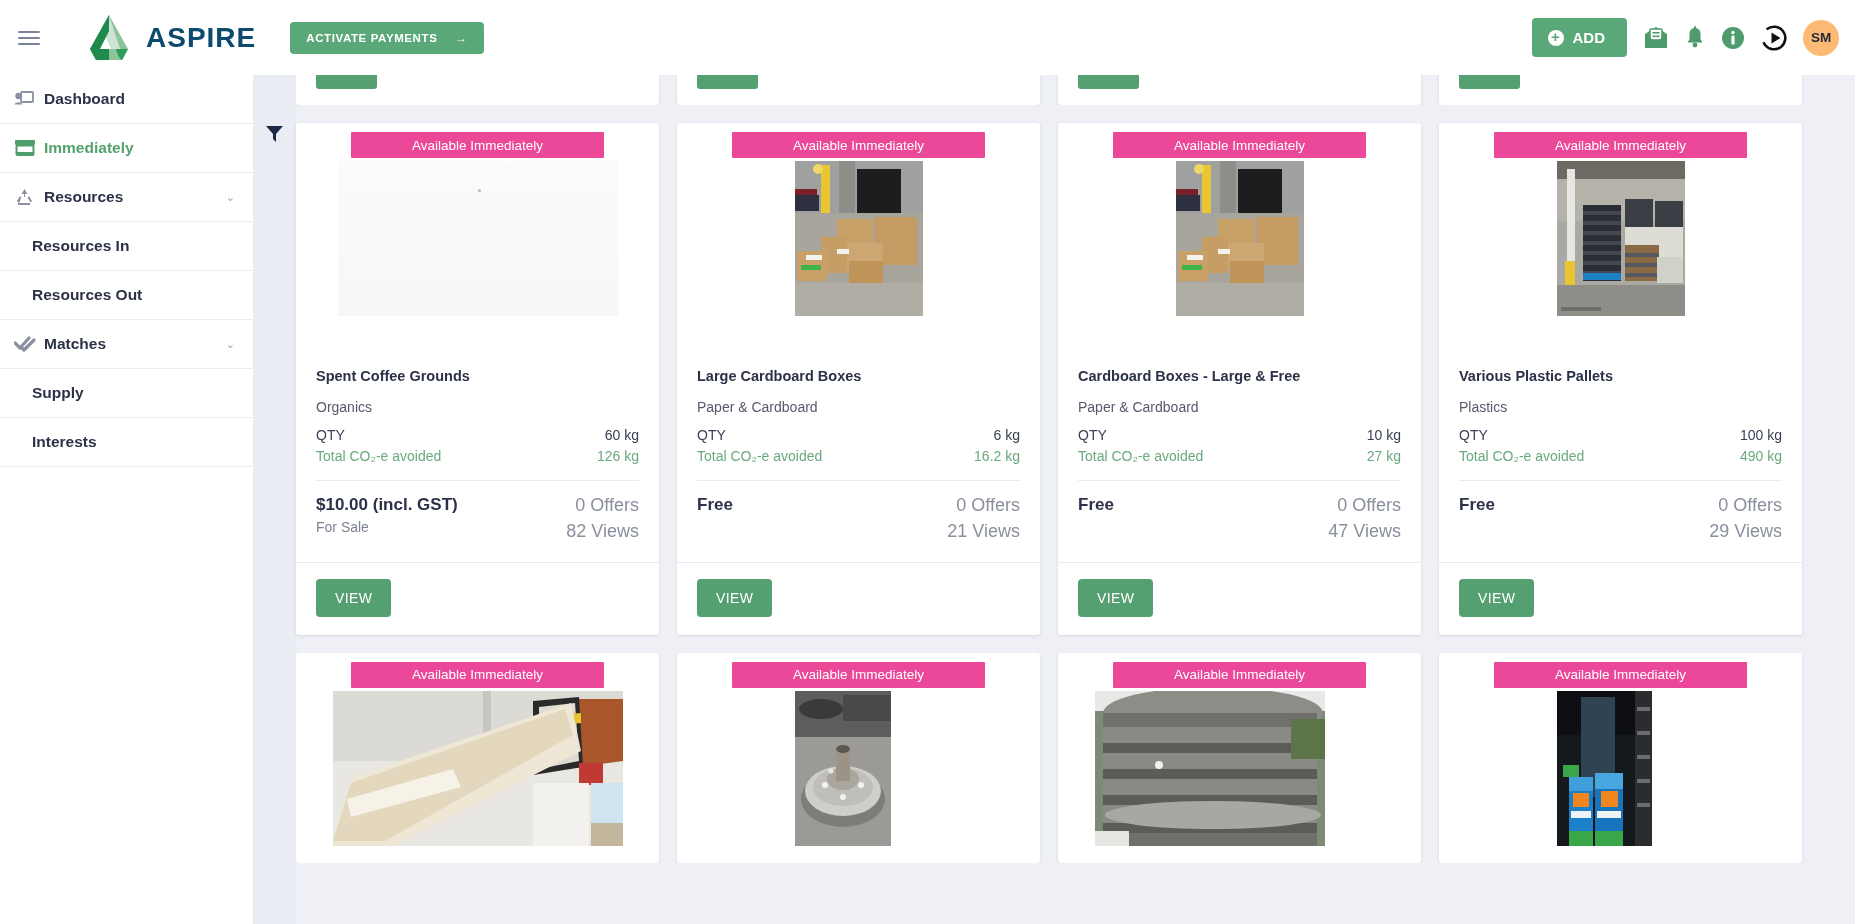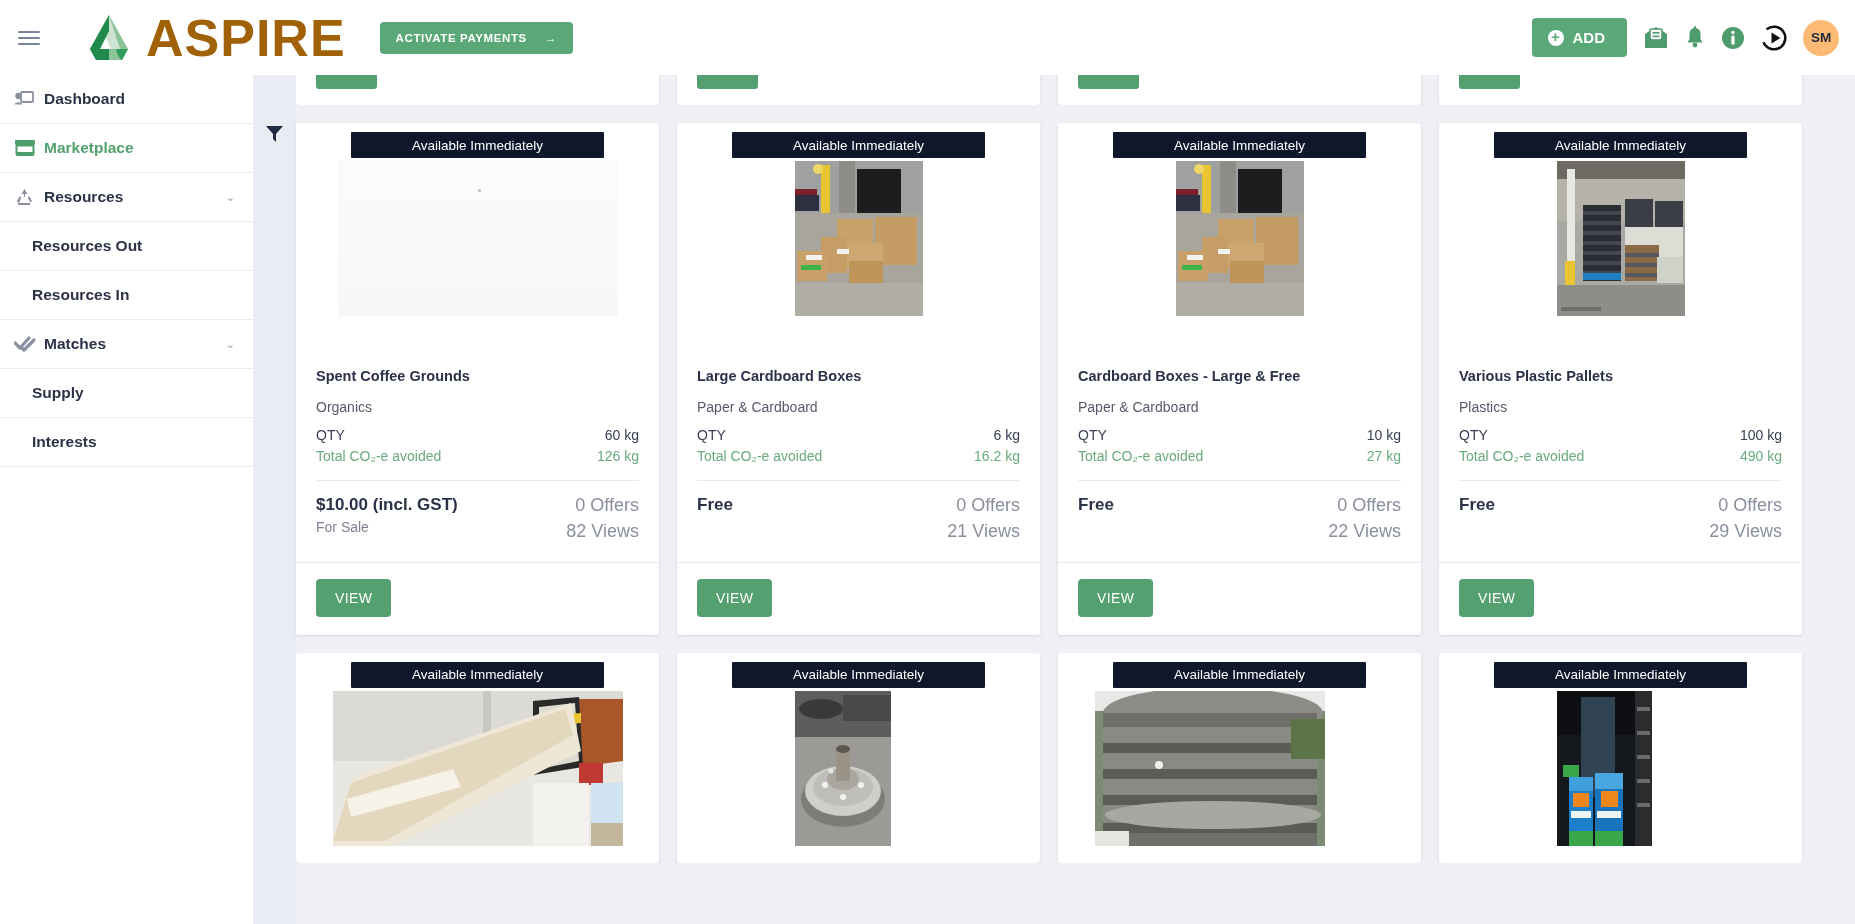--- a/index.html
+++ b/index.html
@@ -25,22 +25,22 @@
     cursor: pointer; padding: 3px 0;
   }
   .hamburger span { display:block; height: 2px; background: #7b8497; border-radius: 1px; }
   .hamburger span:nth-child(1){ width: 22px; }
   .hamburger span:nth-child(2){ width: 22px; }
   .hamburger span:nth-child(3){ width: 22px; }
 
   .brand { display: flex; align-items: center; gap: 10px; margin-left: 24px; }
   .brand-logo { width: 54px; height: 54px; }
   .brand-name {
-    font-size: 52px; font-weight: bold; letter-spacing: 1px;
-    color: #a16207;
+    font-size: 28px; font-weight: bold; letter-spacing: 1px;
+    color: #0c4a6e;
   }
   .activate-btn {
     margin-left: 34px;
     background: #5aa878; color: #fff;
     border: none; border-radius: 4px;
     font-size: 11.5px; font-weight: bold; letter-spacing: 0.6px;
     padding: 10px 16px;
     display: flex; align-items: center; gap: 18px;
     cursor: pointer;
     font-family: "Liberation Sans", sans-serif;
@@ -126,21 +126,21 @@
     background: #ffffff;
     border-radius: 3px;
     box-shadow: 0 1px 3px rgba(40,50,80,0.13);
     display: flex; flex-direction: column;
     position: relative;
     flex: 0 0 363px;
   }
 
   .badge-row { height: 38px; display: flex; justify-content: center; align-items: flex-start; padding-top: 9px; }
   .badge {
-    background: #0f172a; color: #ffffff;
+    background: #ec4899; color: #ffffff;
     font-size: 13.5px;
     width: 253px; height: 26px;
     display: flex; align-items: center; justify-content: center;
     border-radius: 1px;
   }
 
   .thumb-area {
     height: 155px;
     display: flex; align-items: center; justify-content: center;
     overflow: hidden;
@@ -282,43 +282,43 @@
   </div>
 
   <div class="nav-item active">
     <span class="nav-ico">
       <svg width="22" height="18" viewBox="0 0 22 18">
         <rect x="1" y="1" width="20" height="5" rx="1" fill="#4f9e6a"></rect>
         <rect x="2.5" y="6.5" width="17" height="9.5" rx="1" fill="#fff" stroke="#4f9e6a" stroke-width="2"></rect>
         <rect x="2.5" y="13" width="17" height="3" fill="#4f9e6a"></rect>
       </svg>
     </span>
-    <span class="nav-label">Marketplace</span>
+    <span class="nav-label">Immediately</span>
   </div>
 
   <div class="nav-item">
     <span class="nav-ico">
       <svg width="21" height="20" viewBox="0 0 21 20">
         <path d="M10.5,2 L13.5,7 L11,7 L11,10 L10,10 L10,7 L7.5,7 Z" fill="#8a90a0"></path>
         <path d="M3,14 L6,9 L7.3,11 L4.4,15.5 Z" fill="#8a90a0"></path>
         <path d="M18,14 L15,9 L13.7,11 L16.6,15.5 Z" fill="#8a90a0"></path>
         <path d="M4,16 L16,16 L16,18 L4,18 Z" fill="#8a90a0"></path>
         <path d="M3.2,13 L6.4,13 L5,16.3 Z" fill="#8a90a0"></path>
       </svg>
     </span>
     <span class="nav-label">Resources</span>
     <span class="chev">⌄</span>
   </div>
 
   <div class="nav-item sub">
+    <span class="nav-label">Resources In</span>
+  </div>
+
+  <div class="nav-item sub">
     <span class="nav-label">Resources Out</span>
-  </div>
-
-  <div class="nav-item sub">
-    <span class="nav-label">Resources In</span>
   </div>
 
   <div class="nav-item">
     <span class="nav-ico">
       <svg width="22" height="18" viewBox="0 0 22 18">
         <polyline points="1,8 6,13 15,3" fill="none" stroke="#8a90a0" stroke-width="3.2" stroke-linecap="round" stroke-linejoin="round"></polyline>
         <polyline points="7,12 10,15 20,5" fill="none" stroke="#8a90a0" stroke-width="3.2" stroke-linecap="round" stroke-linejoin="round"></polyline>
       </svg>
     </span>
     <span class="nav-label">Matches</span>
@@ -501,21 +501,21 @@
           </div>
           <div class="sep"></div>
         </div>
         <div class="price-block">
           <div class="price-left">
             <div class="price">Free</div>
             <div class="sub"></div>
           </div>
           <div class="price-right">
             <div>0 Offers</div>
-            <div>22 Views</div>
+            <div>47 Views</div>
           </div>
         </div>
         <div class="foot-sep"></div>
         <div class="foot">
           <button class="view-btn">VIEW</button>
         </div>
       </div>
 
       <div class="card">
         <div class="badge-row">

